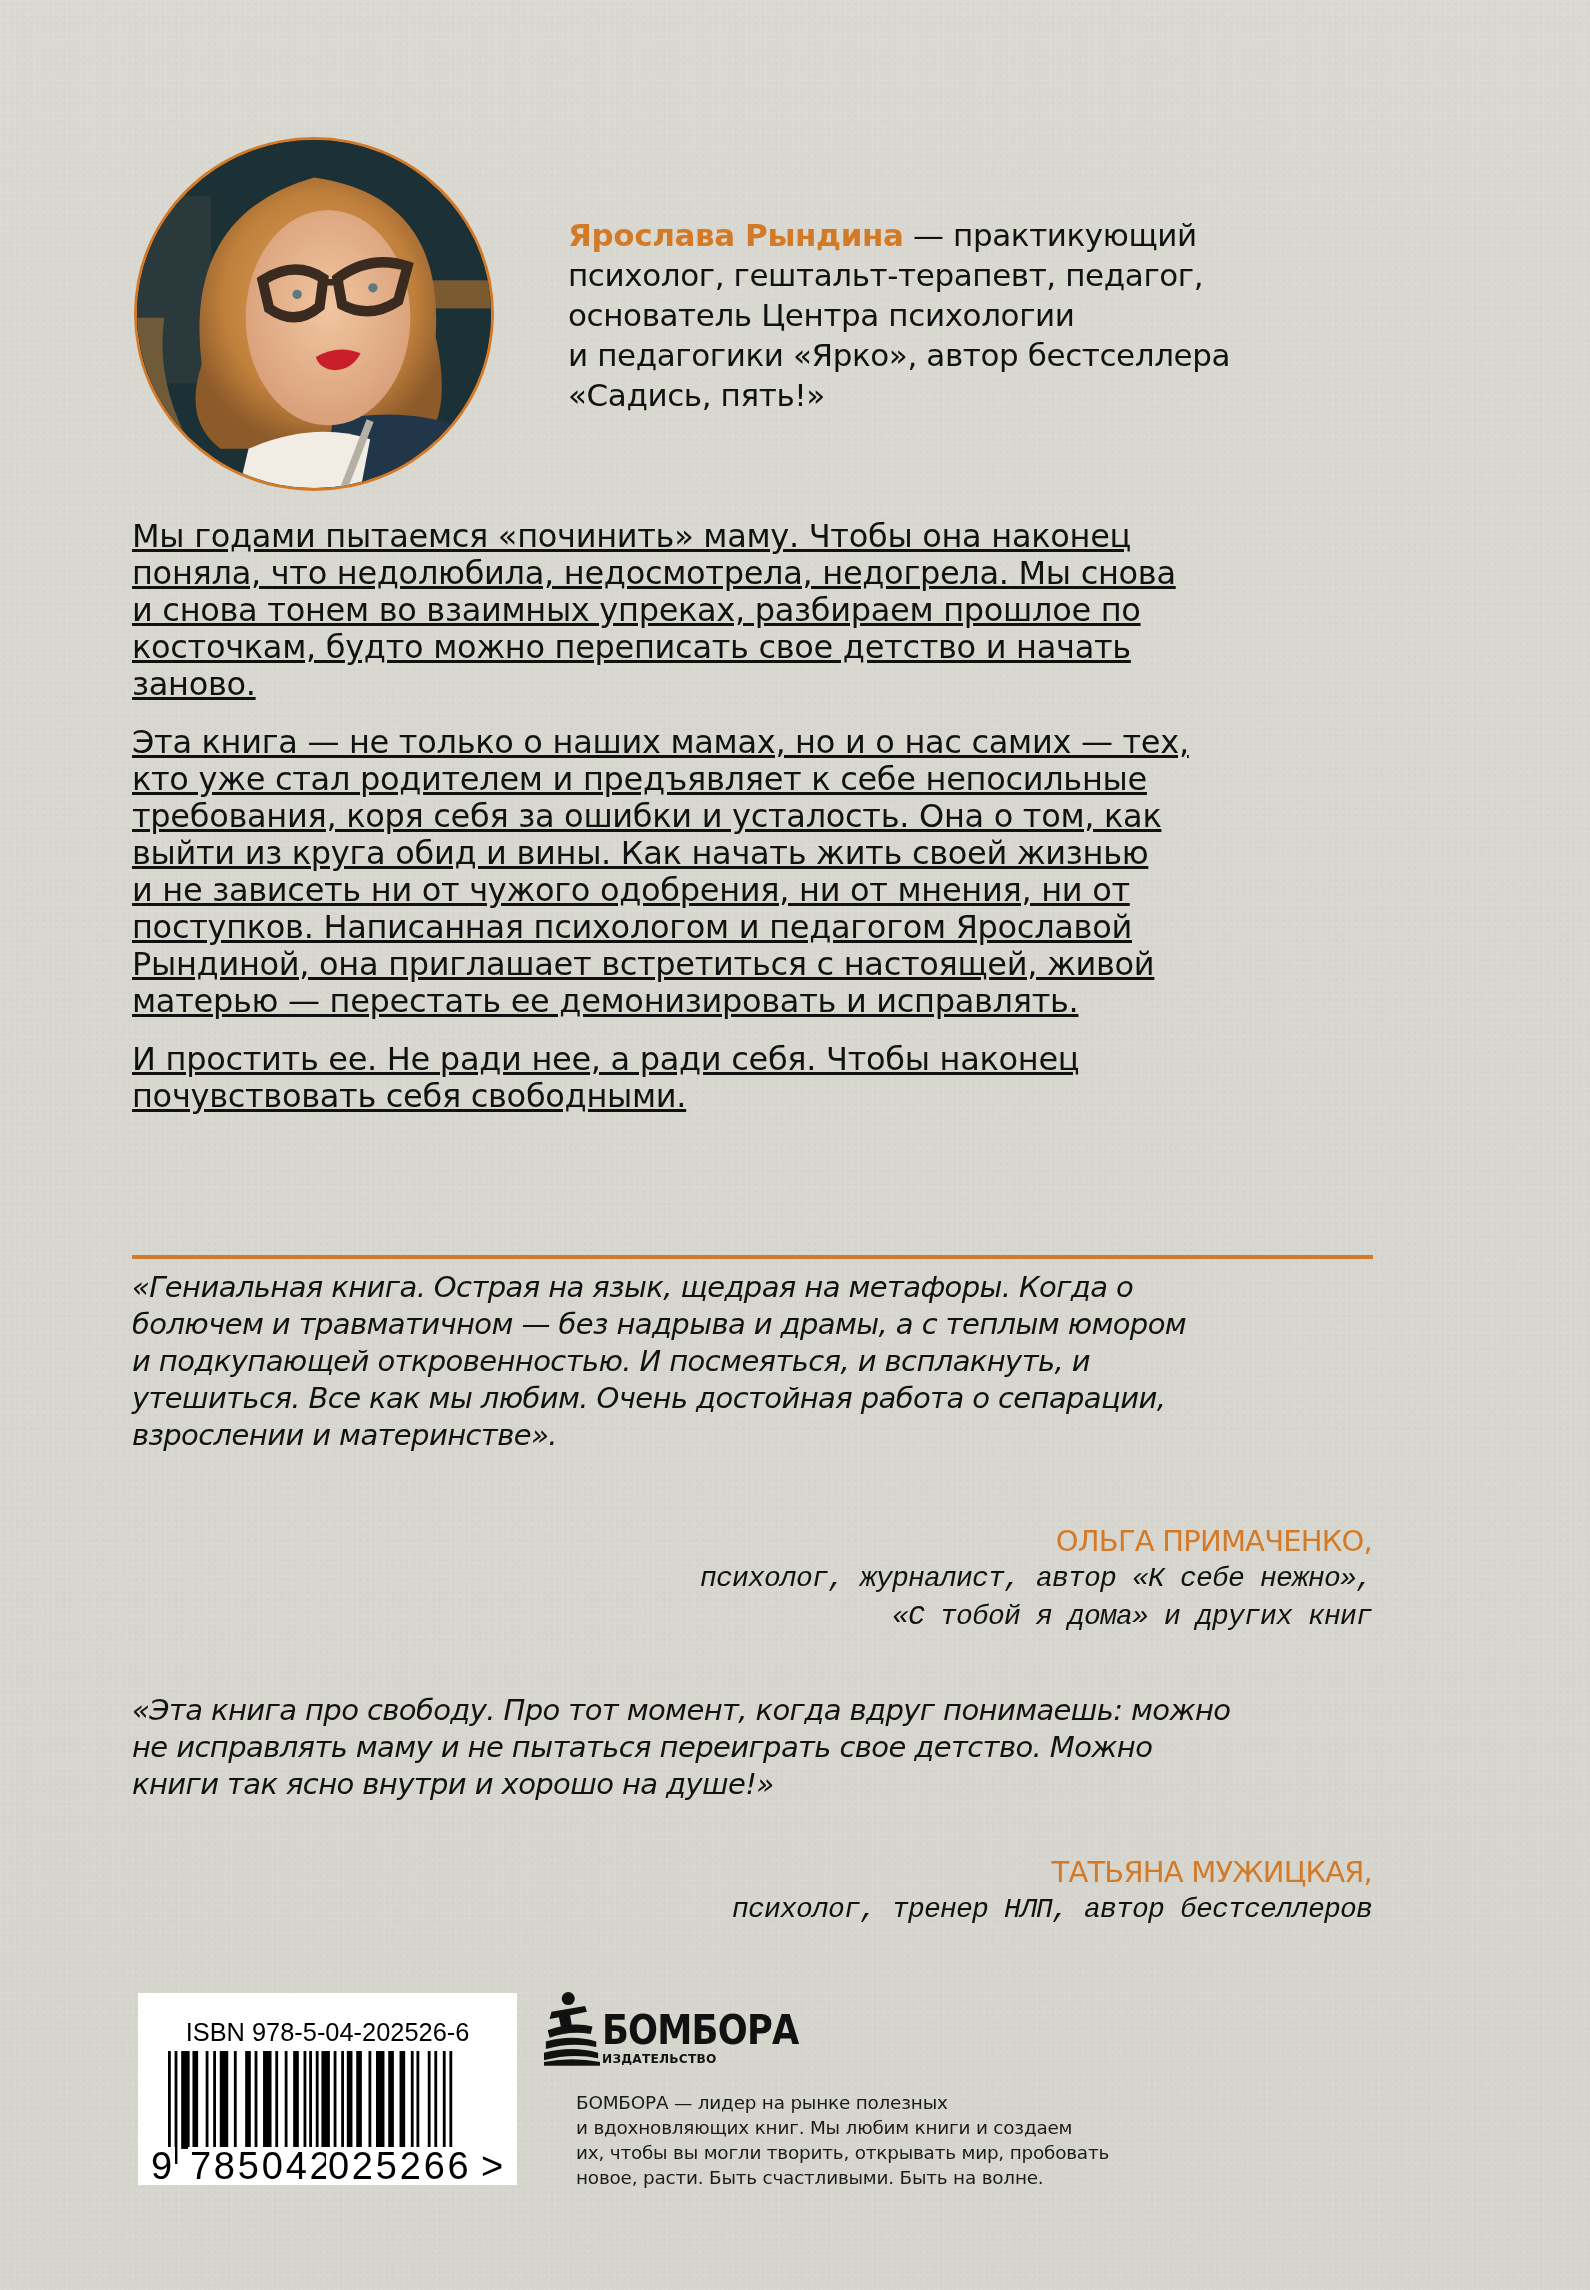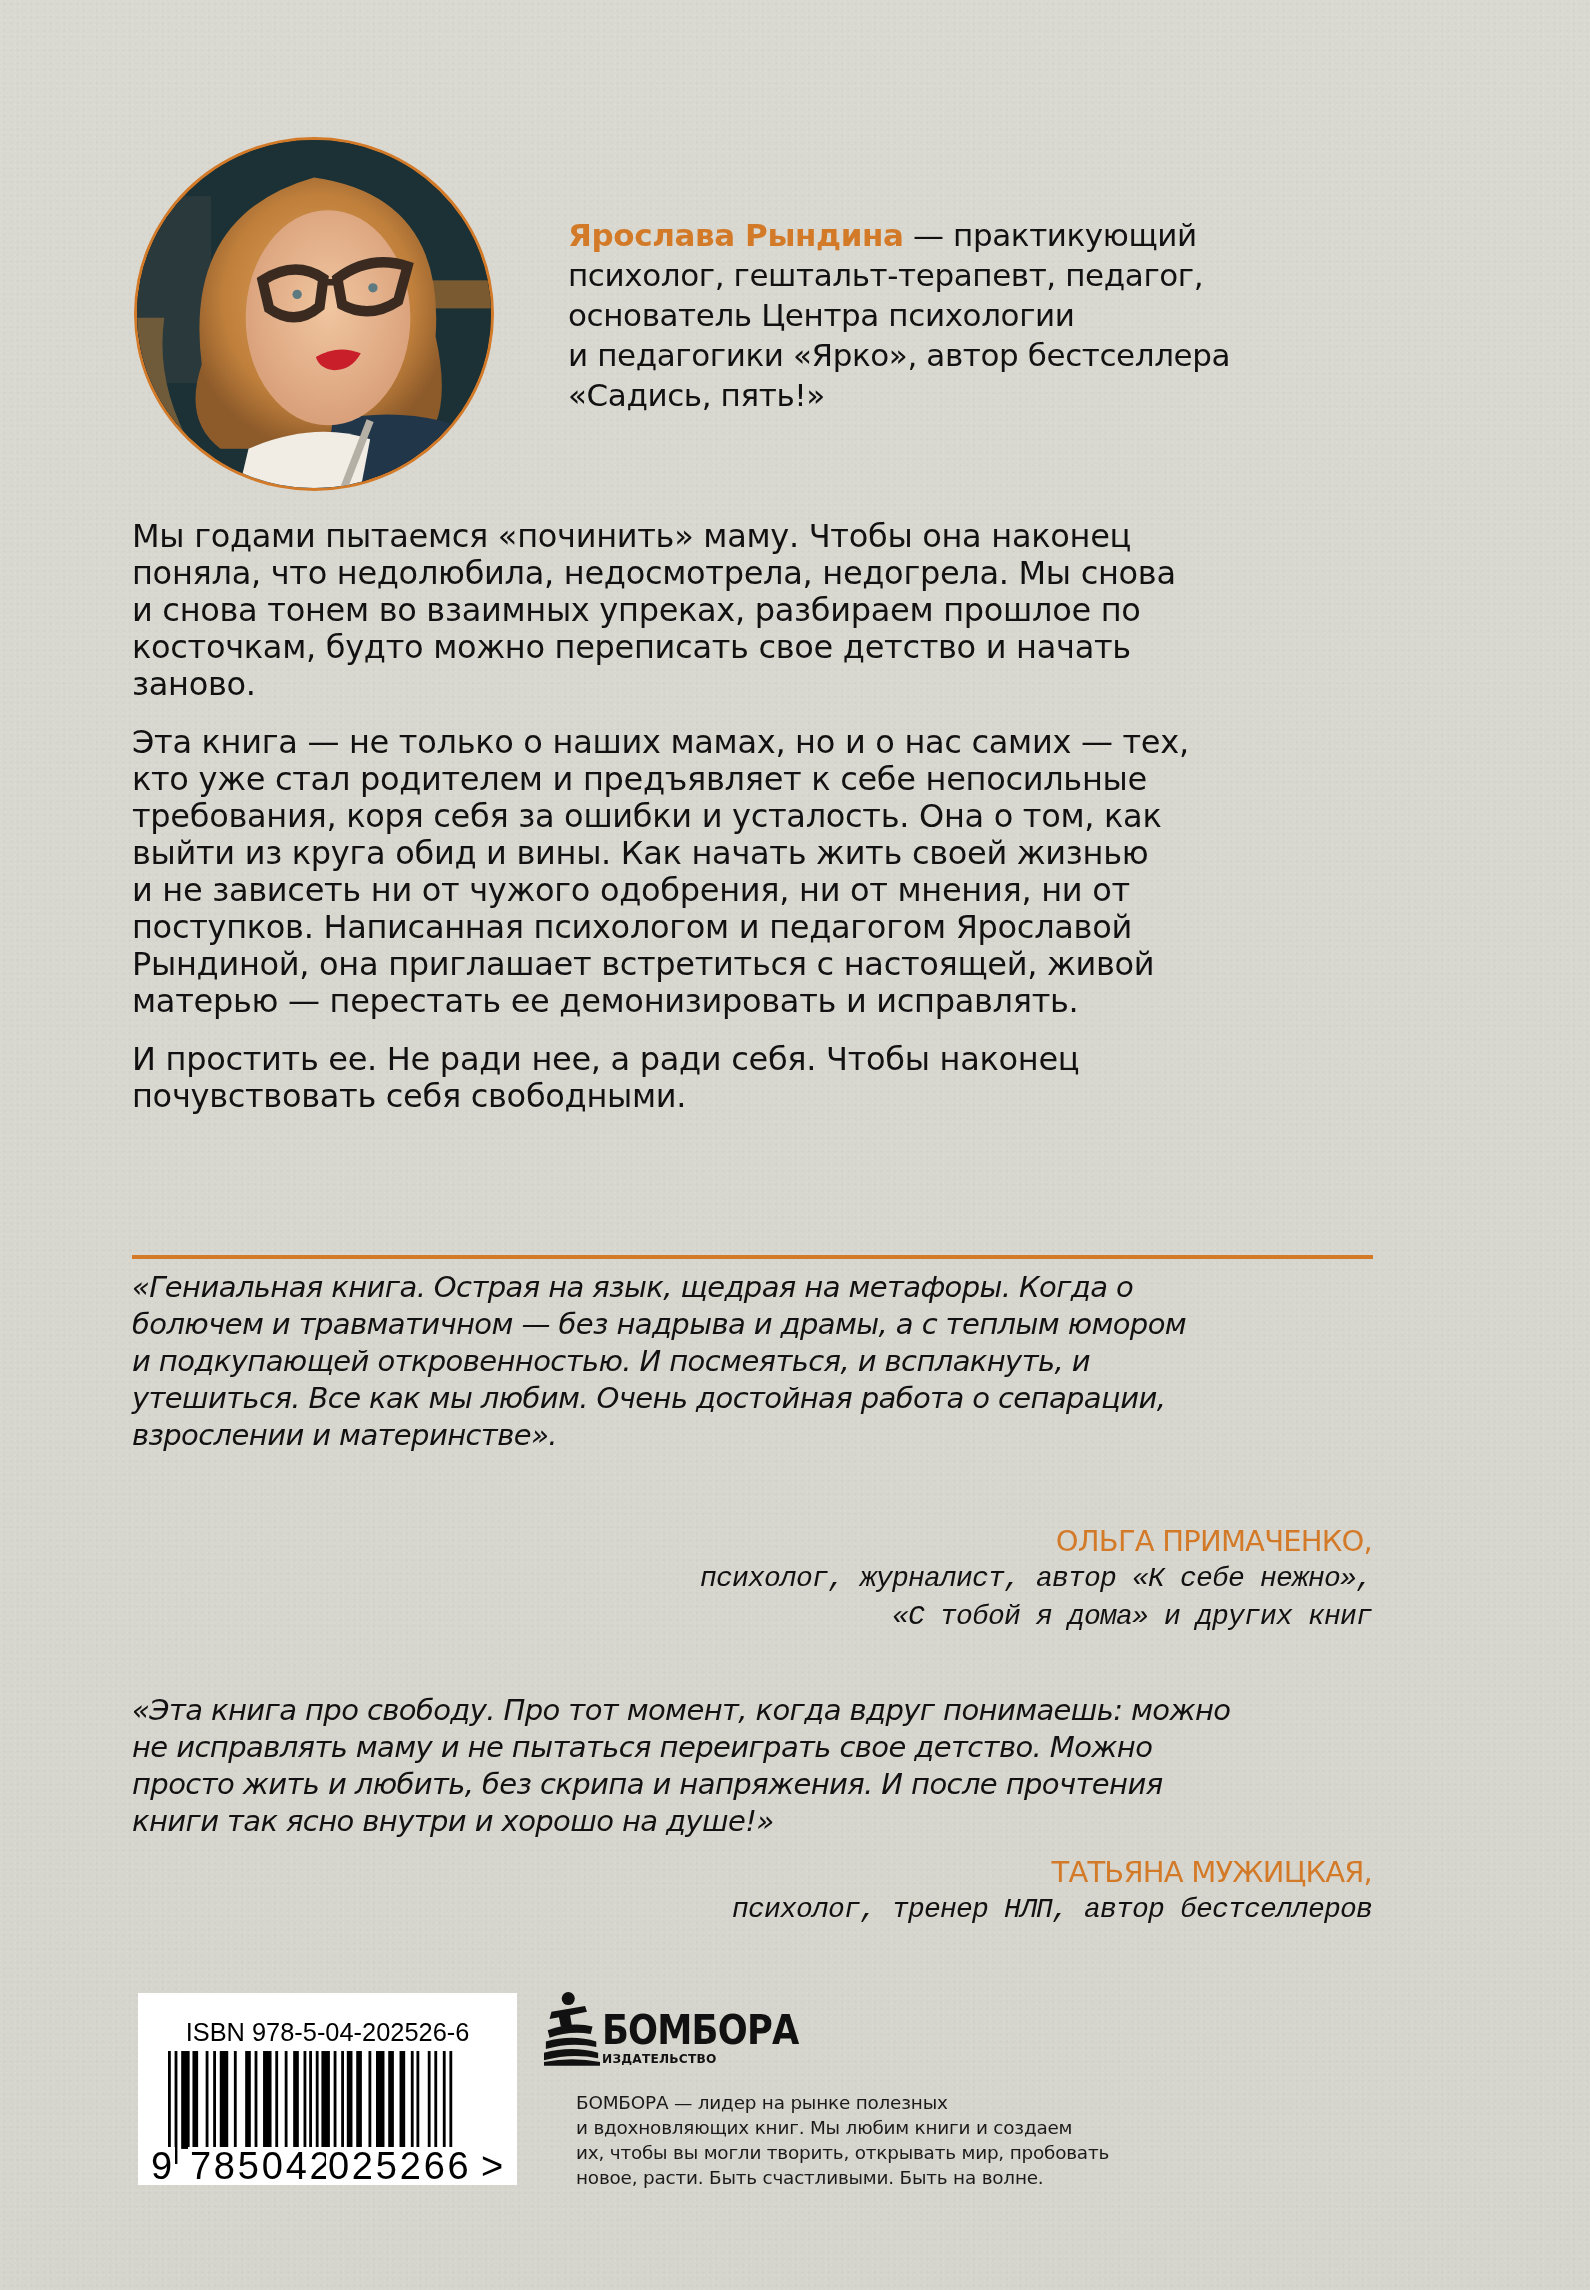--- a/index.html
+++ b/index.html
@@ -44,20 +44,21 @@
     
     .desc {
       position: absolute;
       left: 132px; top: 518px;
       width: 1271px;
       font-family: "DejaVu Sans", sans-serif;
       font-size: 32px;
       line-height: 37px;
       letter-spacing: -0.3px;
       color: #111;
+      text-decoration: underline;
     }
     .desc p { margin-bottom: 21px; }
     .desc .line { display: block; white-space: nowrap; }
 
     .divider {
       position: absolute;
       left: 132px; top: 1255px;
       width: 1241px; height: 3.8px;
       background: #d37a29;
     }
@@ -265,21 +266,20 @@
 </div>
 <div class="attrib attrib-1">
   <span class="who">ОЛЬГА ПРИМАЧЕНКО,</span>
   <span class="role">психолог, журналист, автор «К себе нежно»,</span>
   <span class="role">«С тобой я дома» и других книг</span>
 </div>
 
 <div class="quote quote-2">
   <span class="line">«Эта книга про свободу. Про тот момент, когда вдруг понимаешь: можно</span>
   <span class="line">не исправлять маму и не пытаться переиграть свое детство. Можно</span>
-  <span class="line">просто жить и любить, без скрипа и напряжения. И после прочтения</span>
   <span class="line">книги так ясно внутри и хорошо на душе!»</span>
 </div>
 <div class="attrib attrib-2">
   <span class="who">ТАТЬЯНА МУЖИЦКАЯ,</span>
   <span class="role">психолог, тренер НЛП, автор бестселлеров</span>
 </div>
 
 <div class="barcode-box">
   <div class="isbn-text">ISBN 978-5-04-202526-6</div>
   <div class="bars">

